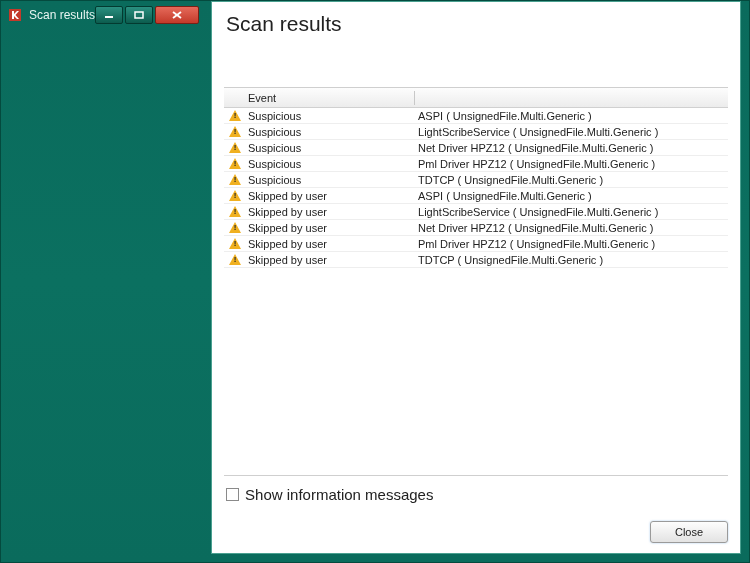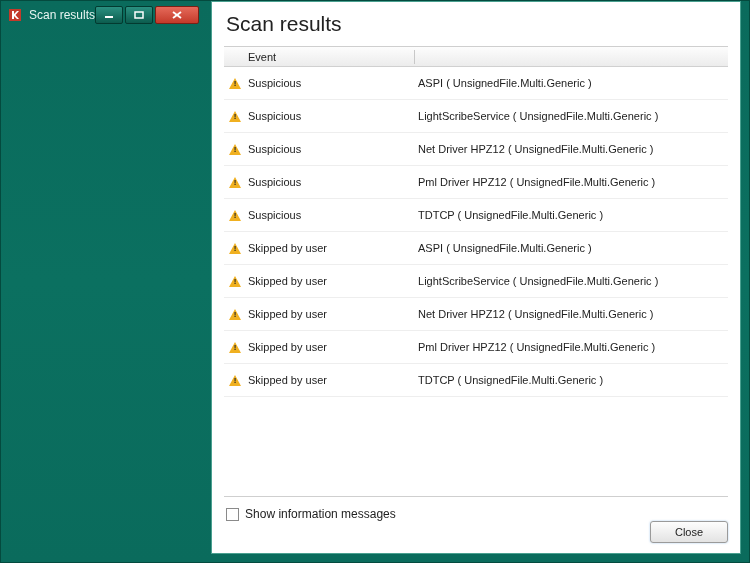--- a/index.html
+++ b/index.html
@@ -66,20 +66,21 @@
     margin: 2px 0 10px 2px;
   }
   .table-wrap {
     flex: 1;
     border-top: 1px solid #cfcfcf;
     border-bottom: 1px solid #cfcfcf;
     position: relative;
     overflow: hidden;
     display: flex;
     flex-direction: column;
+    margin-top: 41px;
   }
   .table-header {
     display: flex;
     background: linear-gradient(to bottom, #fdfdfd, #ececec);
     border-bottom: 1px solid #d0d0d0;
     height: 20px;
     align-items: center;
     font-size: 11px;
     color: #222;
   }
@@ -92,21 +93,21 @@
     margin-right: 6px;
   }
   .table-body {
     flex: 1;
     overflow-y: scroll;
     overflow-x: hidden;
   }
   .row {
     display: flex;
     align-items: center;
-    height: 33px;
+    height: 16px;
     border-bottom: 1px solid #eee;
     font-size: 11px;
     color: #222;
   }
   .cell-icon {
     width: 22px;
     display: flex;
     align-items: center;
     justify-content: center;
   }
@@ -134,31 +135,32 @@
     display: flex;
     align-items: center;
     justify-content: space-between;
     margin-top: 10px;
     padding: 0 2px;
   }
   .chk-wrap {
     display: flex;
     align-items: center;
     gap: 6px;
-    font-size: 12px;
+    font-size: 15px;
     color: #222;
   }
   .chk {
     width: 13px; height: 13px;
     border: 1px solid #8a8a8a;
     background: #fff;
   }
   .button-row {
     display: flex;
     justify-content: flex-end;
+    margin-top: 18px;
   }
   .close-btn {
     min-width: 78px;
     height: 22px;
     background: linear-gradient(to bottom, #fdfdfd, #e3e3e3);
     border: 1px solid #9a9a9a;
     border-radius: 3px;
     font-size: 11px;
     color: #222;
     display: flex;

